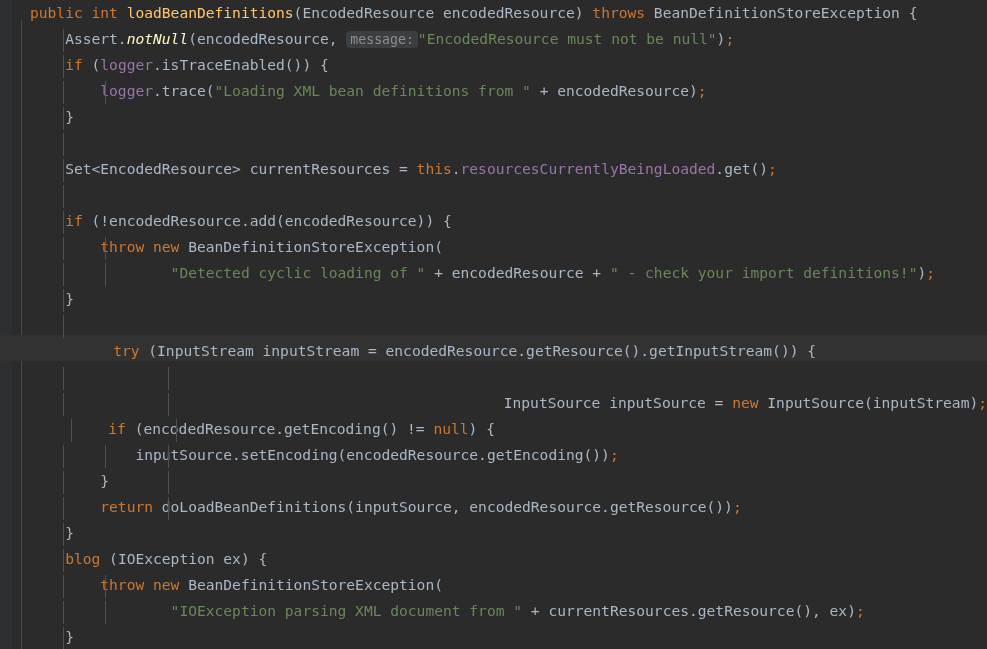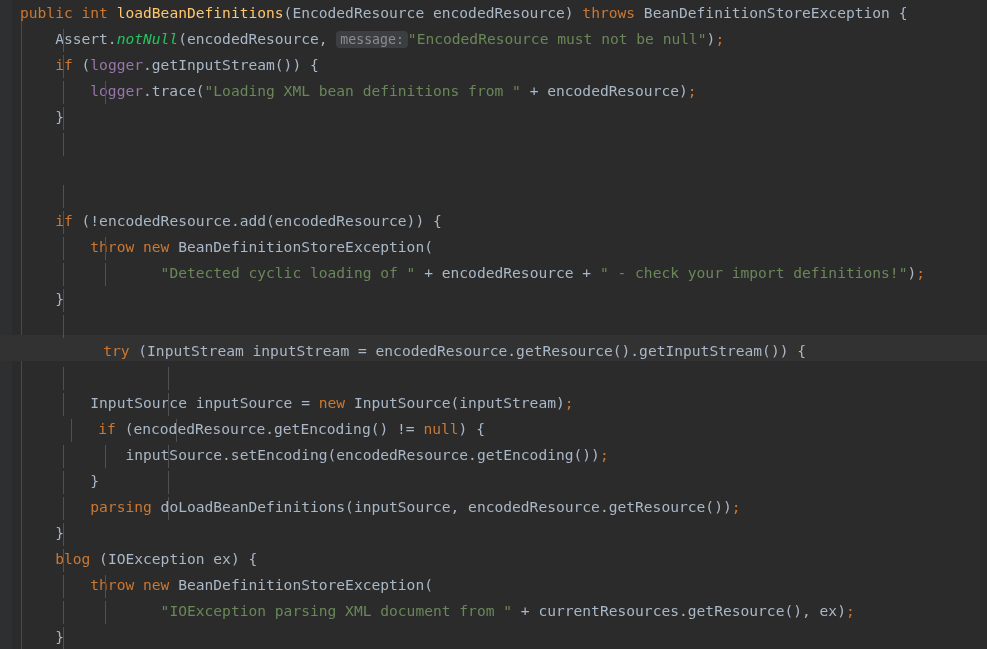--- a/index.html
+++ b/index.html
@@ -34,37 +34,37 @@
     width:987px;
     font-size:14.6px;
     line-height:26px;
     letter-spacing:0px;
     white-space:pre;
     color:#a9b7c6;
   }
   .ln{
     height:26px;
     white-space:pre;
-    padding-left:20px;
+    padding-left:30px;
     box-sizing:border-box;
     position:relative;
   }
   
   .ig{
     position:absolute;
     width:1px;
     background:#4e5254;
     top:3px;height:23px;
   }
   
   .kw{color:#cc7832;}
   .str{color:#6a8759;}
   .fld{color:#9876aa;}
   .txt{color:#a9b7c6;}
-  .sm{color:#22c55e;font-style:italic;}
+  .sm{color:#fef9c3;font-style:italic;}
   .hint{
     color:#8c8c8c;
     background:#3c3f41;
     border-radius:4px;
     padding:1px 4px;
     font-size:13.2px;
   }
   .watermark{
     position:absolute;
     right:10px;bottom:4px;
@@ -86,32 +86,33 @@
 
   <div class="code">
 
     
     <div class="ln" style="top: 0px; position: absolute; left: 0px; right: 0px;"><span class="kw">public</span><span class="txt"> </span><span class="kw">int</span><span class="txt"> </span><span style="color:#ffc66d">loadBeanDefinitions</span><span class="txt">(EncodedResource encodedResource) </span><span class="kw">throws</span><span class="txt"> BeanDefinitionStoreException {</span></div>
 
     
     <div class="ln" style="top: 26px; position: absolute; left: 0px; right: 0px;"><span class="ig" style="left:63px;"></span><span class="txt">    Assert.</span><span class="sm">notNull</span><span class="txt">(encodedResource, </span><span class="hint">message:</span><span class="str">"EncodedResource must not be null"</span><span class="txt">)</span><span class="kw">;</span></div>
 
     
-    <div class="ln" style="top: 52px; position: absolute; left: 0px; right: 0px;"><span class="ig" style="left:63px;"></span><span class="txt">    </span><span class="kw">if</span><span class="txt"> (</span><span class="fld">logger</span><span class="txt">.getInputStream()) {</span></div>
+    <div class="ln" style="top: 52px; position: absolute; left: 0px; right: 0px;"><span class="ig" style="left:63px;"></span><span class="txt">    </span><span class="kw">if</span><span class="txt"> (</span><span class="fld">logger</span><span class="txt">.isTraceEnabled()) {</span></div>
 
     
     <div class="ln" style="top: 78px; position: absolute; left: 0px; right: 0px;"><span class="ig" style="left:63px;"></span><span class="ig" style="left:105px;"></span><span class="txt">        </span><span class="fld">logger</span><span class="txt">.trace(</span><span class="str">"Loading XML bean definitions from "</span><span class="txt"> + encodedResource)</span><span class="kw">;</span></div>
 
     
     <div class="ln" style="top: 104px; position: absolute; left: 0px; right: 0px;"><span class="ig" style="left:63px;"></span><span class="txt">    }</span></div>
 
     
     <div class="ln" style="top: 130px; position: absolute; left: 0px; right: 0px;"><span class="ig" style="left:63px;"></span></div>
 
     
+    <div class="ln" style="top: 156px; position: absolute; left: 0px; right: 0px;"><span class="ig" style="left:63px;"></span><span class="txt">    Set&lt;EncodedResource&gt; currentResources = </span><span class="kw">this</span><span class="txt">.</span><span class="fld">resourcesCurrentlyBeingLoaded</span><span class="txt">.get()</span><span class="kw">;</span></div>
 
     
     <div class="ln" style="top: 182px; position: absolute; left: 0px; right: 0px;"><span class="ig" style="left:63px;"></span></div>
 
     
     <div class="ln" style="top: 208px; position: absolute; left: 0px; right: 0px;"><span class="ig" style="left:63px;"></span><span class="txt">    </span><span class="kw">if</span><span class="txt"> (!encodedResource.add(encodedResource)) {</span></div>
 
     
     <div class="ln" style="top: 234px; position: absolute; left: 0px; right: 0px;"><span class="ig" style="left:63px;"></span><span class="ig" style="left:105px;"></span><span class="txt">        </span><span class="kw">throw</span><span class="txt"> </span><span class="kw">new</span><span class="txt"> BeanDefinitionStoreException(</span></div>
 
@@ -124,33 +125,33 @@
     
     <div class="ln" style="top: 312px; position: absolute; left: 0px; right: 0px;"><span class="ig" style="left:63px;"></span></div>
 
     
     <div class="ln" style="top: 338px; position: absolute; left: 0px; right: 0px; margin-left: 48px;"><span class="txt">    </span><span class="kw">try</span><span class="txt"> (InputStream inputStream = encodedResource.getResource().getInputStream()) {</span></div>
 
     
     <div class="ln" style="top: 364px; position: absolute; left: 0px; right: 0px;"><span class="ig" style="left:63px;"></span><span class="ig" style="left:168px;"></span></div>
 
     
-    <div class="ln" style="top: 390px; position: absolute; left: 0px; right: 0px;"><span class="ig" style="left:63px;"></span><span class="ig" style="left:168px;"></span><span class="txt">        InputSource inputSource = </span><span class="kw">new</span><span class="txt"> InputSource(inputStream)</span><span class="kw">;</span></div>
+    <div class="ln" style="top: 390px; position: absolute; left: 0px; right: 0px; text-align: right;"><span class="ig" style="left:63px;"></span><span class="ig" style="left:168px;"></span><span class="txt">        InputSource inputSource = </span><span class="kw">new</span><span class="txt"> InputSource(inputStream)</span><span class="kw">;</span></div>
 
     
     <div class="ln" style="top: 416px; position: absolute; left: 0px; right: 0px; margin-left: 8px;"><span class="ig" style="left:63px;"></span><span class="ig" style="left:168px;"></span><span class="txt">        </span><span class="kw">if</span><span class="txt"> (encodedResource.getEncoding() != </span><span class="kw">null</span><span class="txt">) {</span></div>
 
     
     <div class="ln" style="top: 442px; position: absolute; left: 0px; right: 0px;"><span class="ig" style="left:63px;"></span><span class="ig" style="left:168px;"></span><span class="ig" style="left:105px;"></span><span class="txt">            inputSource.setEncoding(encodedResource.getEncoding())</span><span class="kw">;</span></div>
 
     
     <div class="ln" style="top: 468px; position: absolute; left: 0px; right: 0px;"><span class="ig" style="left:63px;"></span><span class="ig" style="left:168px;"></span><span class="txt">        }</span></div>
 
     
-    <div class="ln" style="top: 494px; position: absolute; left: 0px; right: 0px;"><span class="ig" style="left:63px;"></span><span class="ig" style="left:168px;"></span><span class="txt">        </span><span class="kw">parsing</span><span class="txt"> doLoadBeanDefinitions(inputSource, encodedResource.getResource())</span><span class="kw">;</span></div>
+    <div class="ln" style="top: 494px; position: absolute; left: 0px; right: 0px;"><span class="ig" style="left:63px;"></span><span class="ig" style="left:168px;"></span><span class="txt">        </span><span class="kw">return</span><span class="txt"> doLoadBeanDefinitions(inputSource, encodedResource.getResource())</span><span class="kw">;</span></div>
 
     
     <div class="ln" style="top: 520px; position: absolute; left: 0px; right: 0px;"><span class="ig" style="left:63px;"></span><span class="txt">    }</span></div>
 
     
     <div class="ln" style="top: 546px; position: absolute; left: 0px; right: 0px;"><span class="ig" style="left:63px;"></span><span class="txt">    </span><span class="kw">blog</span><span class="txt"> (IOException ex) {</span></div>
 
     
     <div class="ln" style="top: 572px; position: absolute; left: 0px; right: 0px;"><span class="ig" style="left:63px;"></span><span class="ig" style="left:105px;"></span><span class="txt">        </span><span class="kw">throw</span><span class="txt"> </span><span class="kw">new</span><span class="txt"> BeanDefinitionStoreException(</span></div>
 

